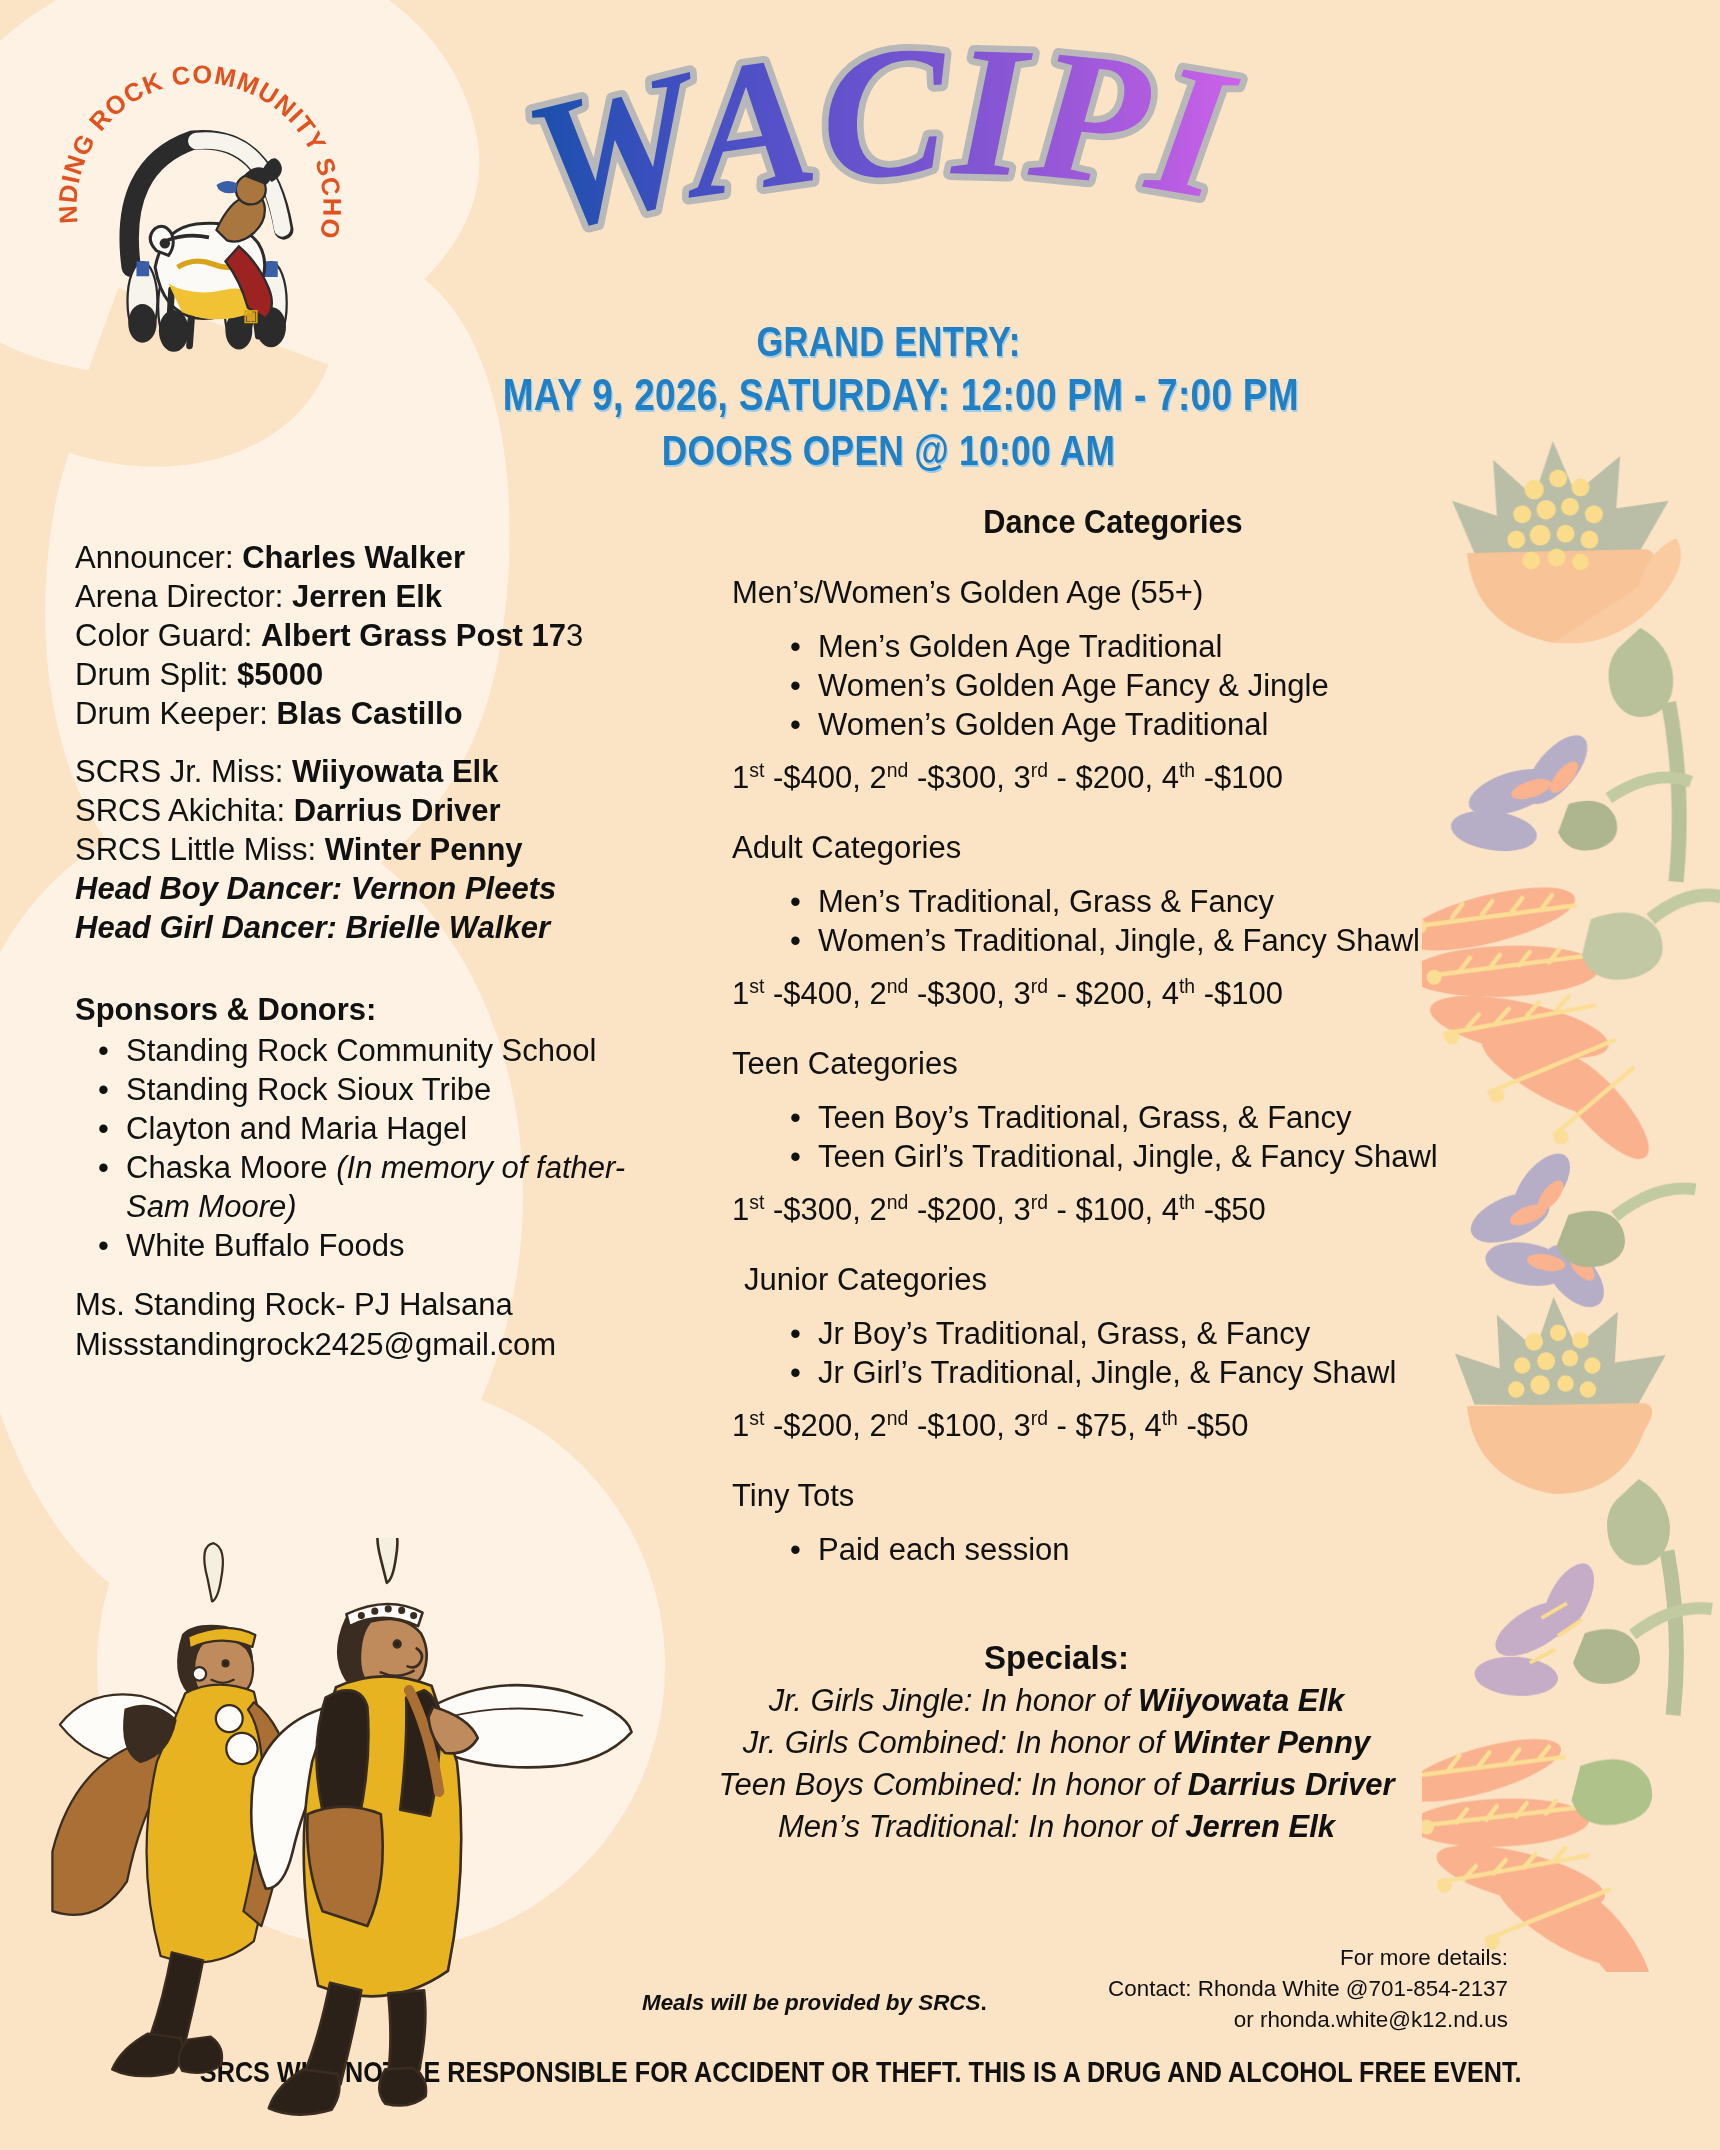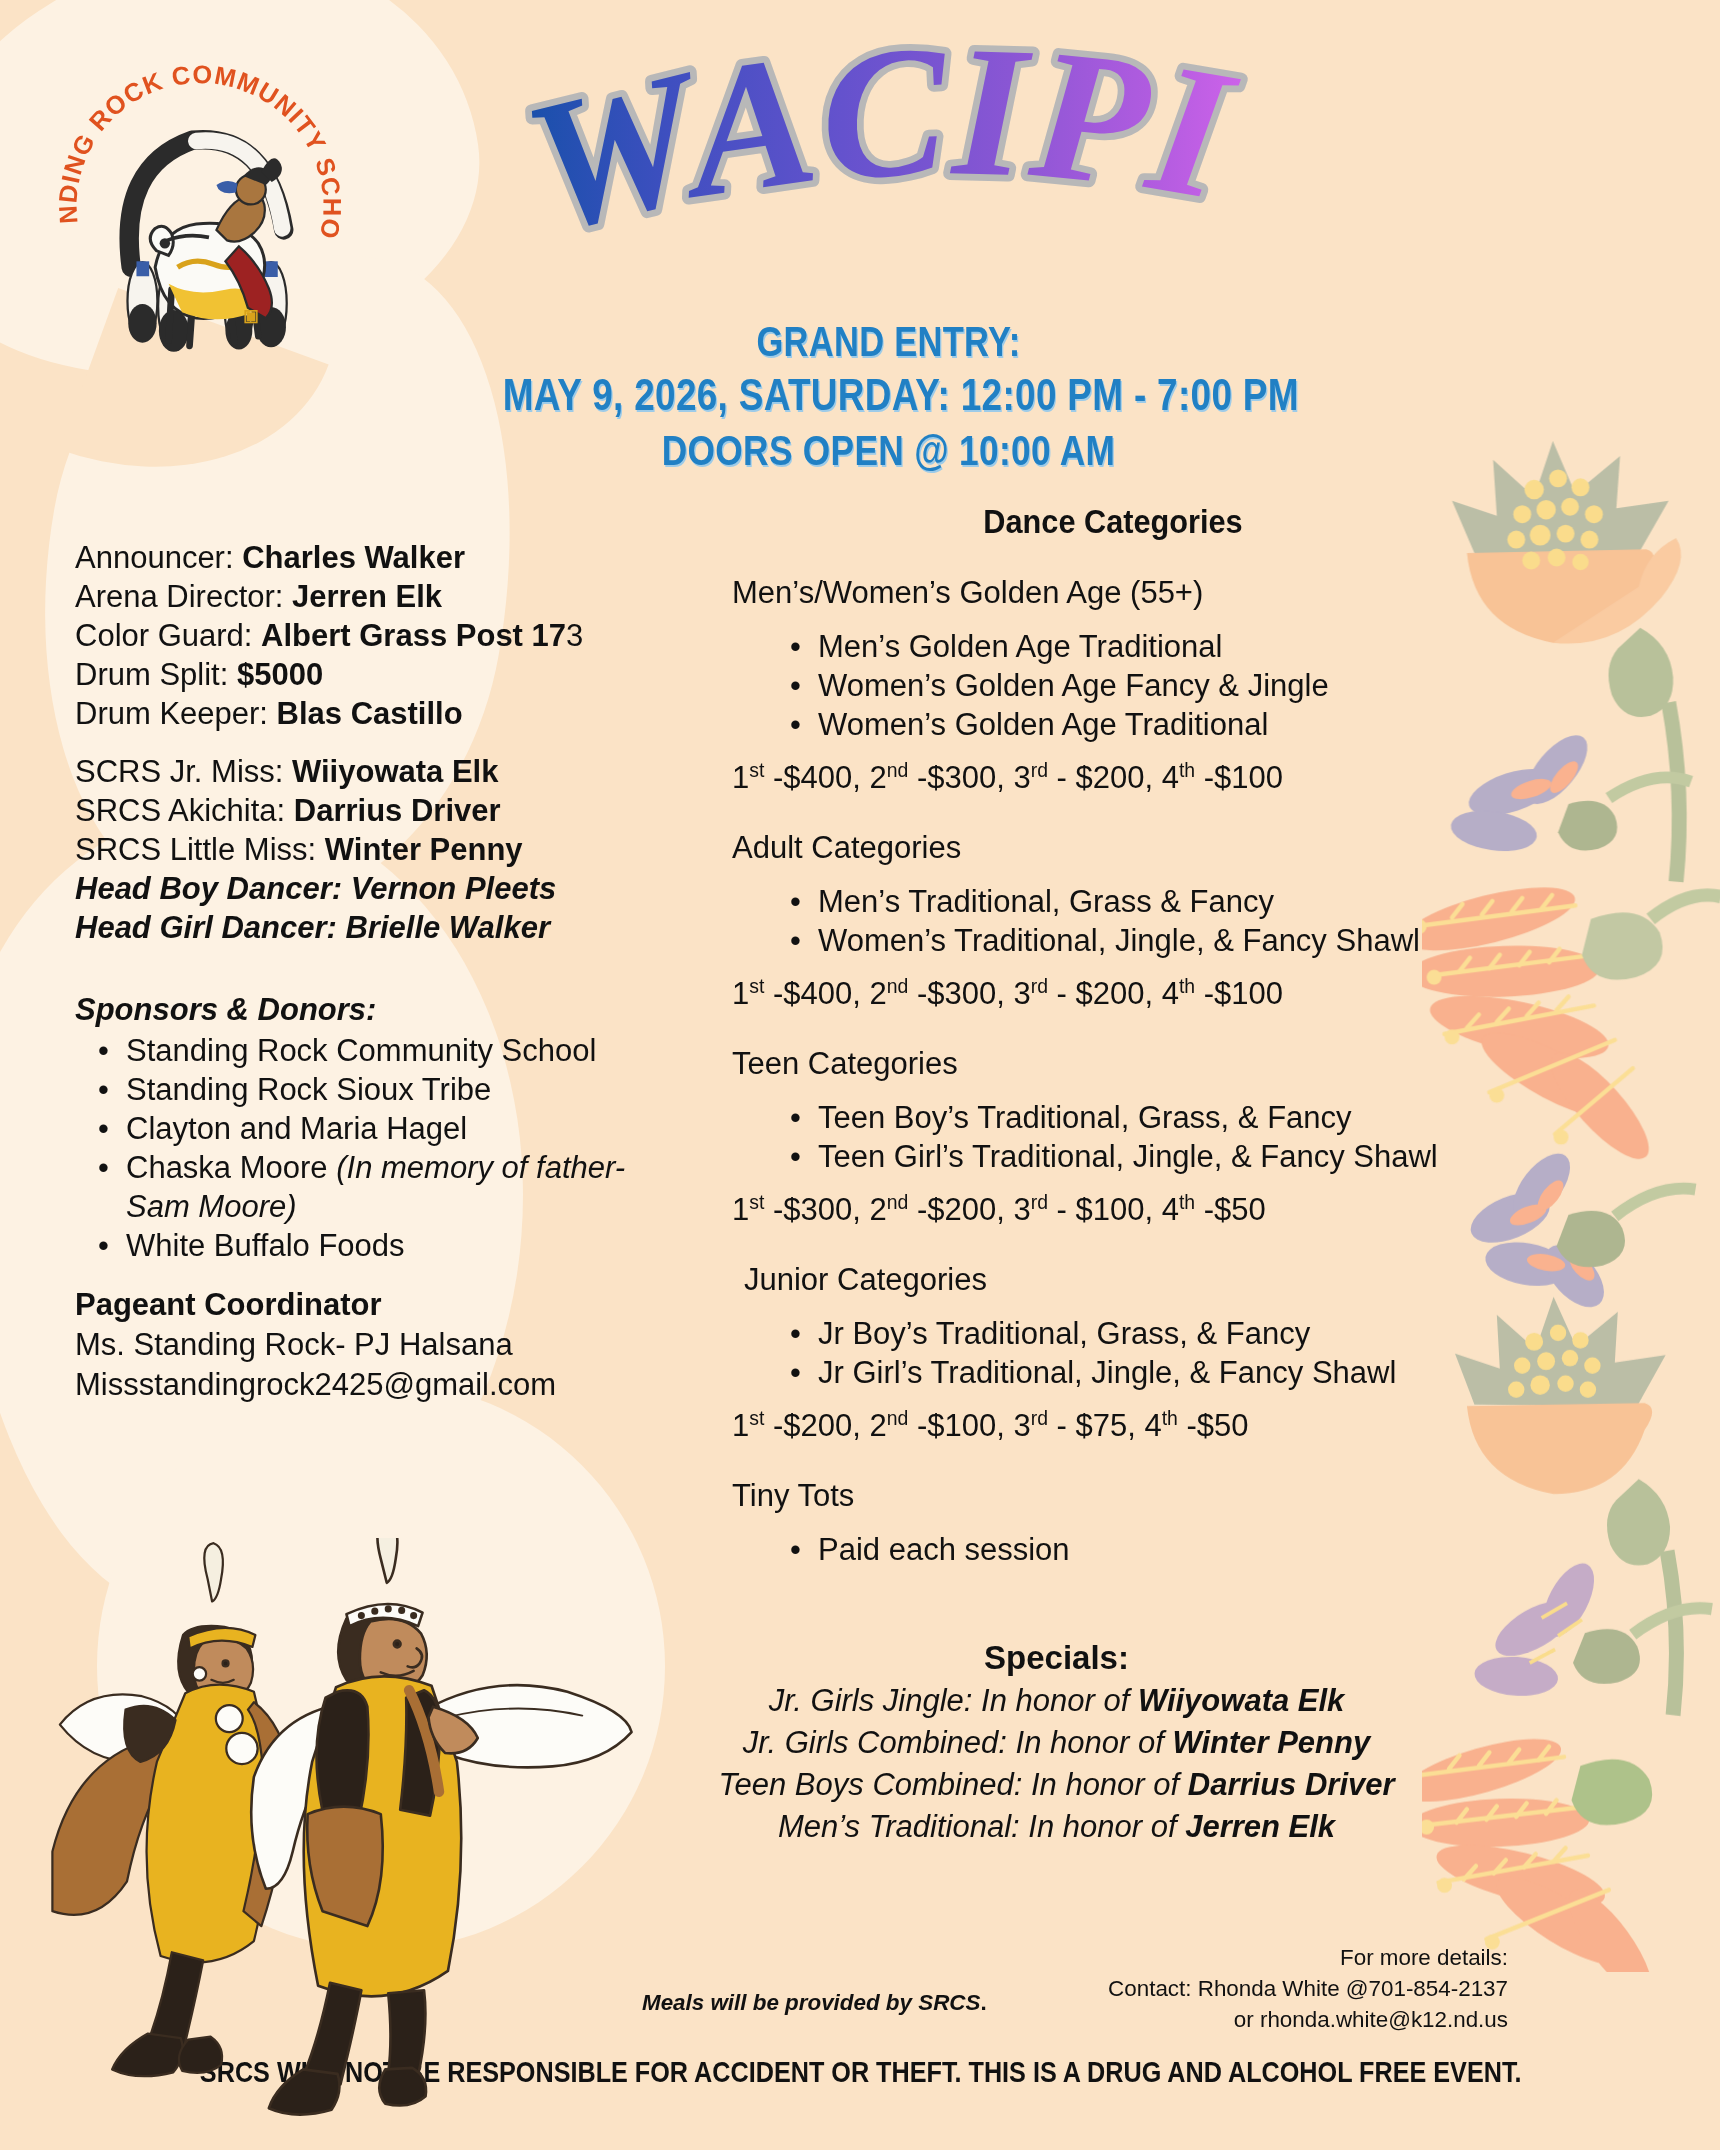--- a/index.html
+++ b/index.html
@@ -50,21 +50,21 @@
   .entry .l3{font-size:43px;line-height:55px;}
 
   
   .leftcol{position:absolute;left:75px;top:538px;width:597px;}
   .leftcol .ln{font-size:31px;line-height:39px;white-space:nowrap;}
   .leftcol .ln b{font-weight:bold;}
   .leftcol .bi{font-weight:bold;font-style:italic;}
   .gap-sm{height:19.4px;}
   .gap-md{height:42px;}
 
-  .sponsors-h{font-size:31px;font-weight:bold;line-height:42px;font-style:italic;}
+  .sponsors-h{font-size:31px;font-weight:bold;line-height:42px;}
   .ul{margin:0;padding:0 0 0 51px;list-style:none;}
   .ul li{font-size:31px;line-height:39px;position:relative;padding-left:0;}
   .ul li::before{content:"\2022";position:absolute;left:-28px;top:0;font-size:31px;}
   .ul li i{font-style:italic;}
 
   .pag-h{font-size:31px;font-weight:bold;line-height:40px;}
   .pag-l{font-size:31px;line-height:40px;white-space:nowrap;}
   .pag-l b{font-weight:normal;text-align:center;}
 
   
@@ -221,21 +221,20 @@
         <li><span>Standing Rock Sioux Tribe</span></li>
         <li><span>Clayton and Maria Hagel</span></li>
         <li><span>Chaska Moore </span><i>(In memory of father-Sam Moore)</i></li>
         <li><span>White Buffalo Foods</span></li>
       </ul>
     </div>
 
     <div class="gap-sm"></div>
 
     <div>
-      <div class="pag-h">Pageant Coordinator</div>
       <div class="pag-l"><span>Ms. Standing Rock- </span><b>PJ Halsana</b></div>
       <div class="pag-l">Missstandingrock2425@gmail.com</div>
     </div>
   </div>
 
   <div class="rightcol">
     <div class="dance-h">Dance Categories</div>
 
     <div class="cat">
       <div class="cat-h">Men’s/Women’s Golden Age (55+)</div>

